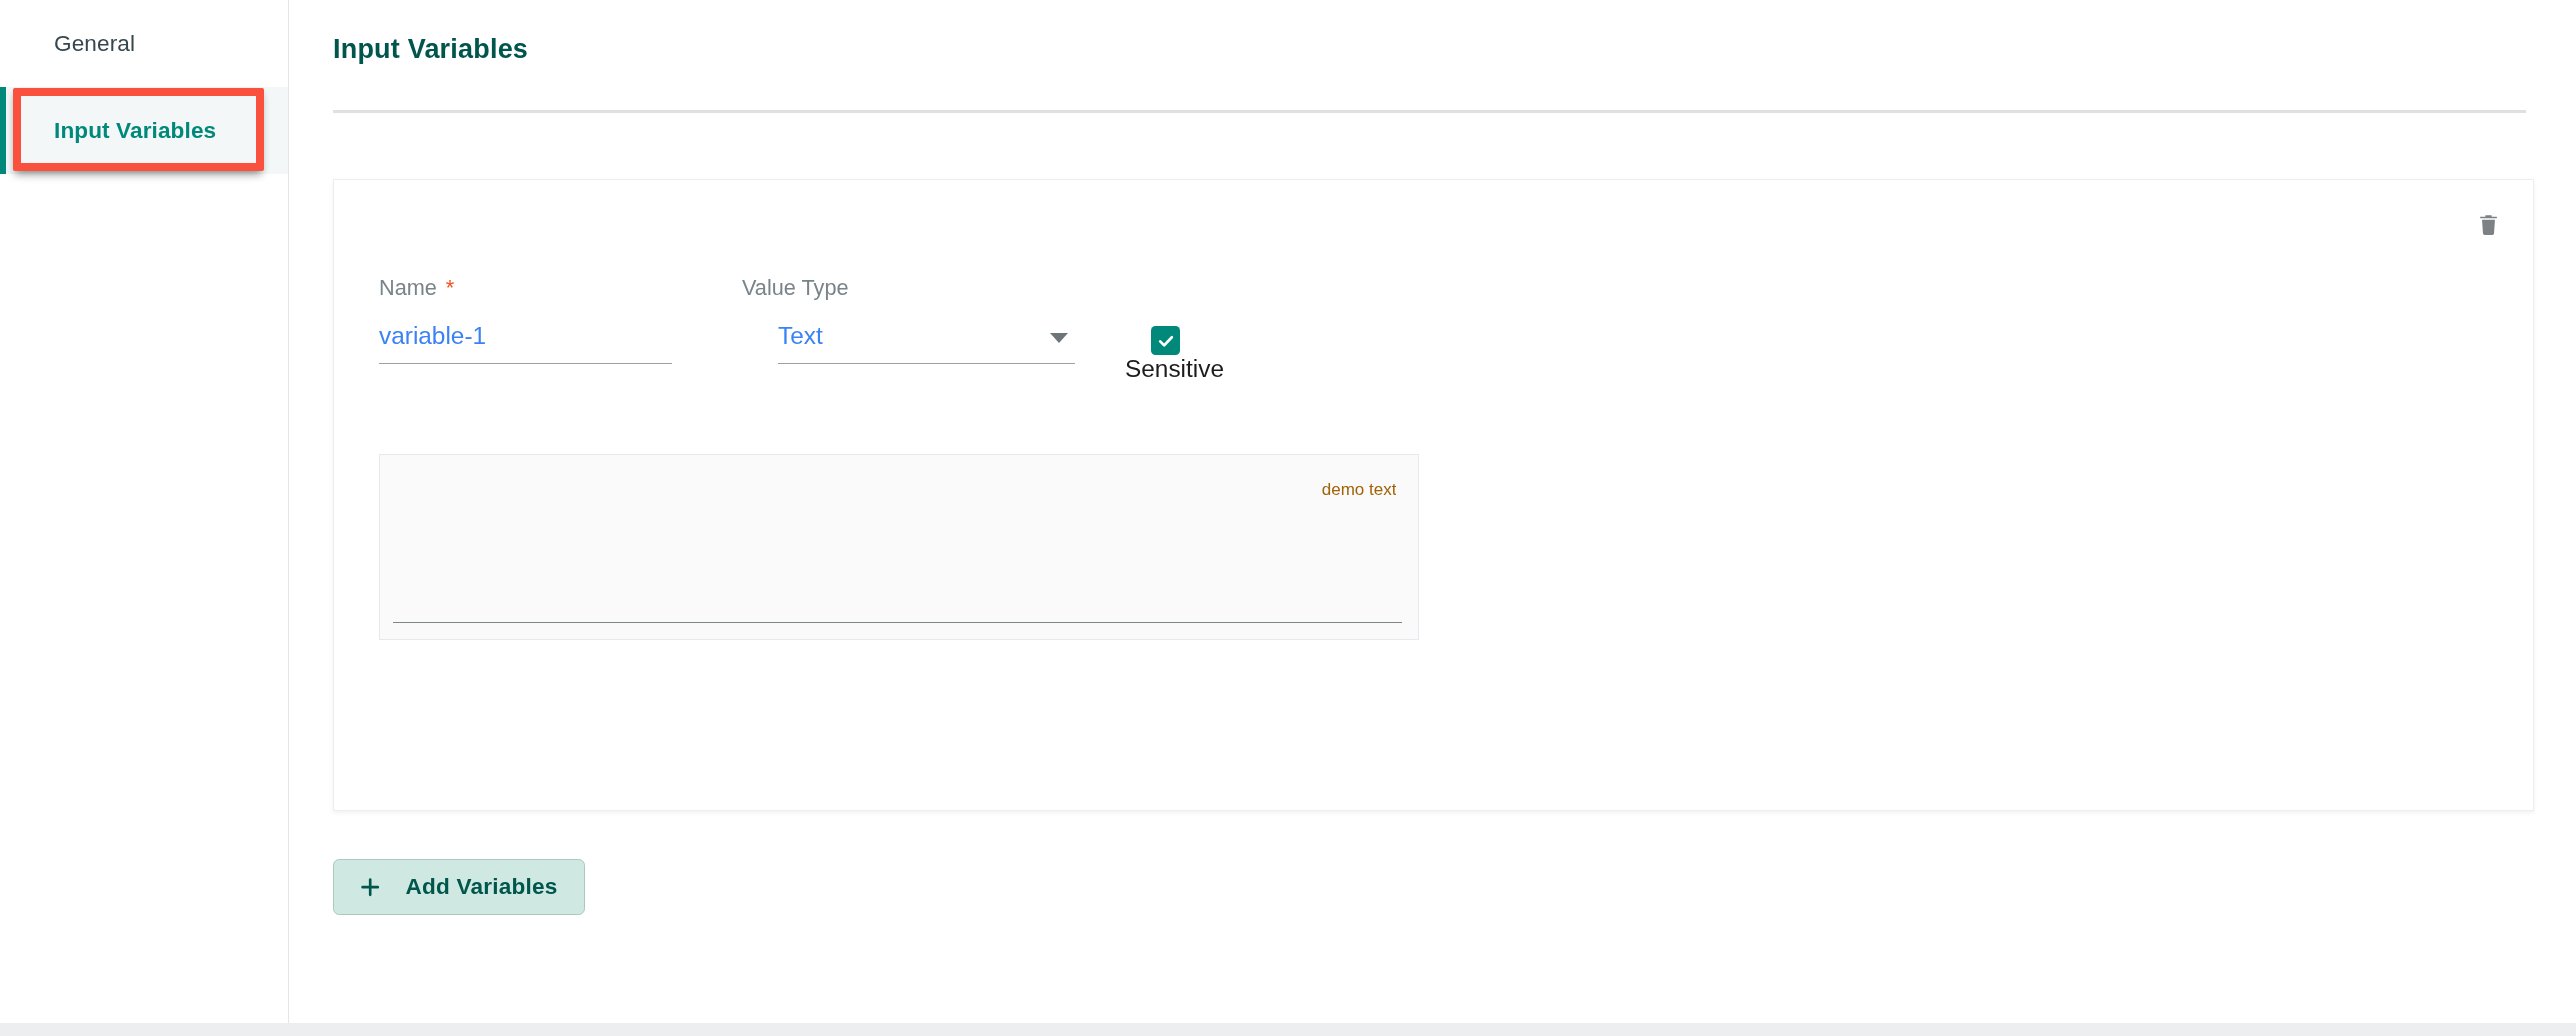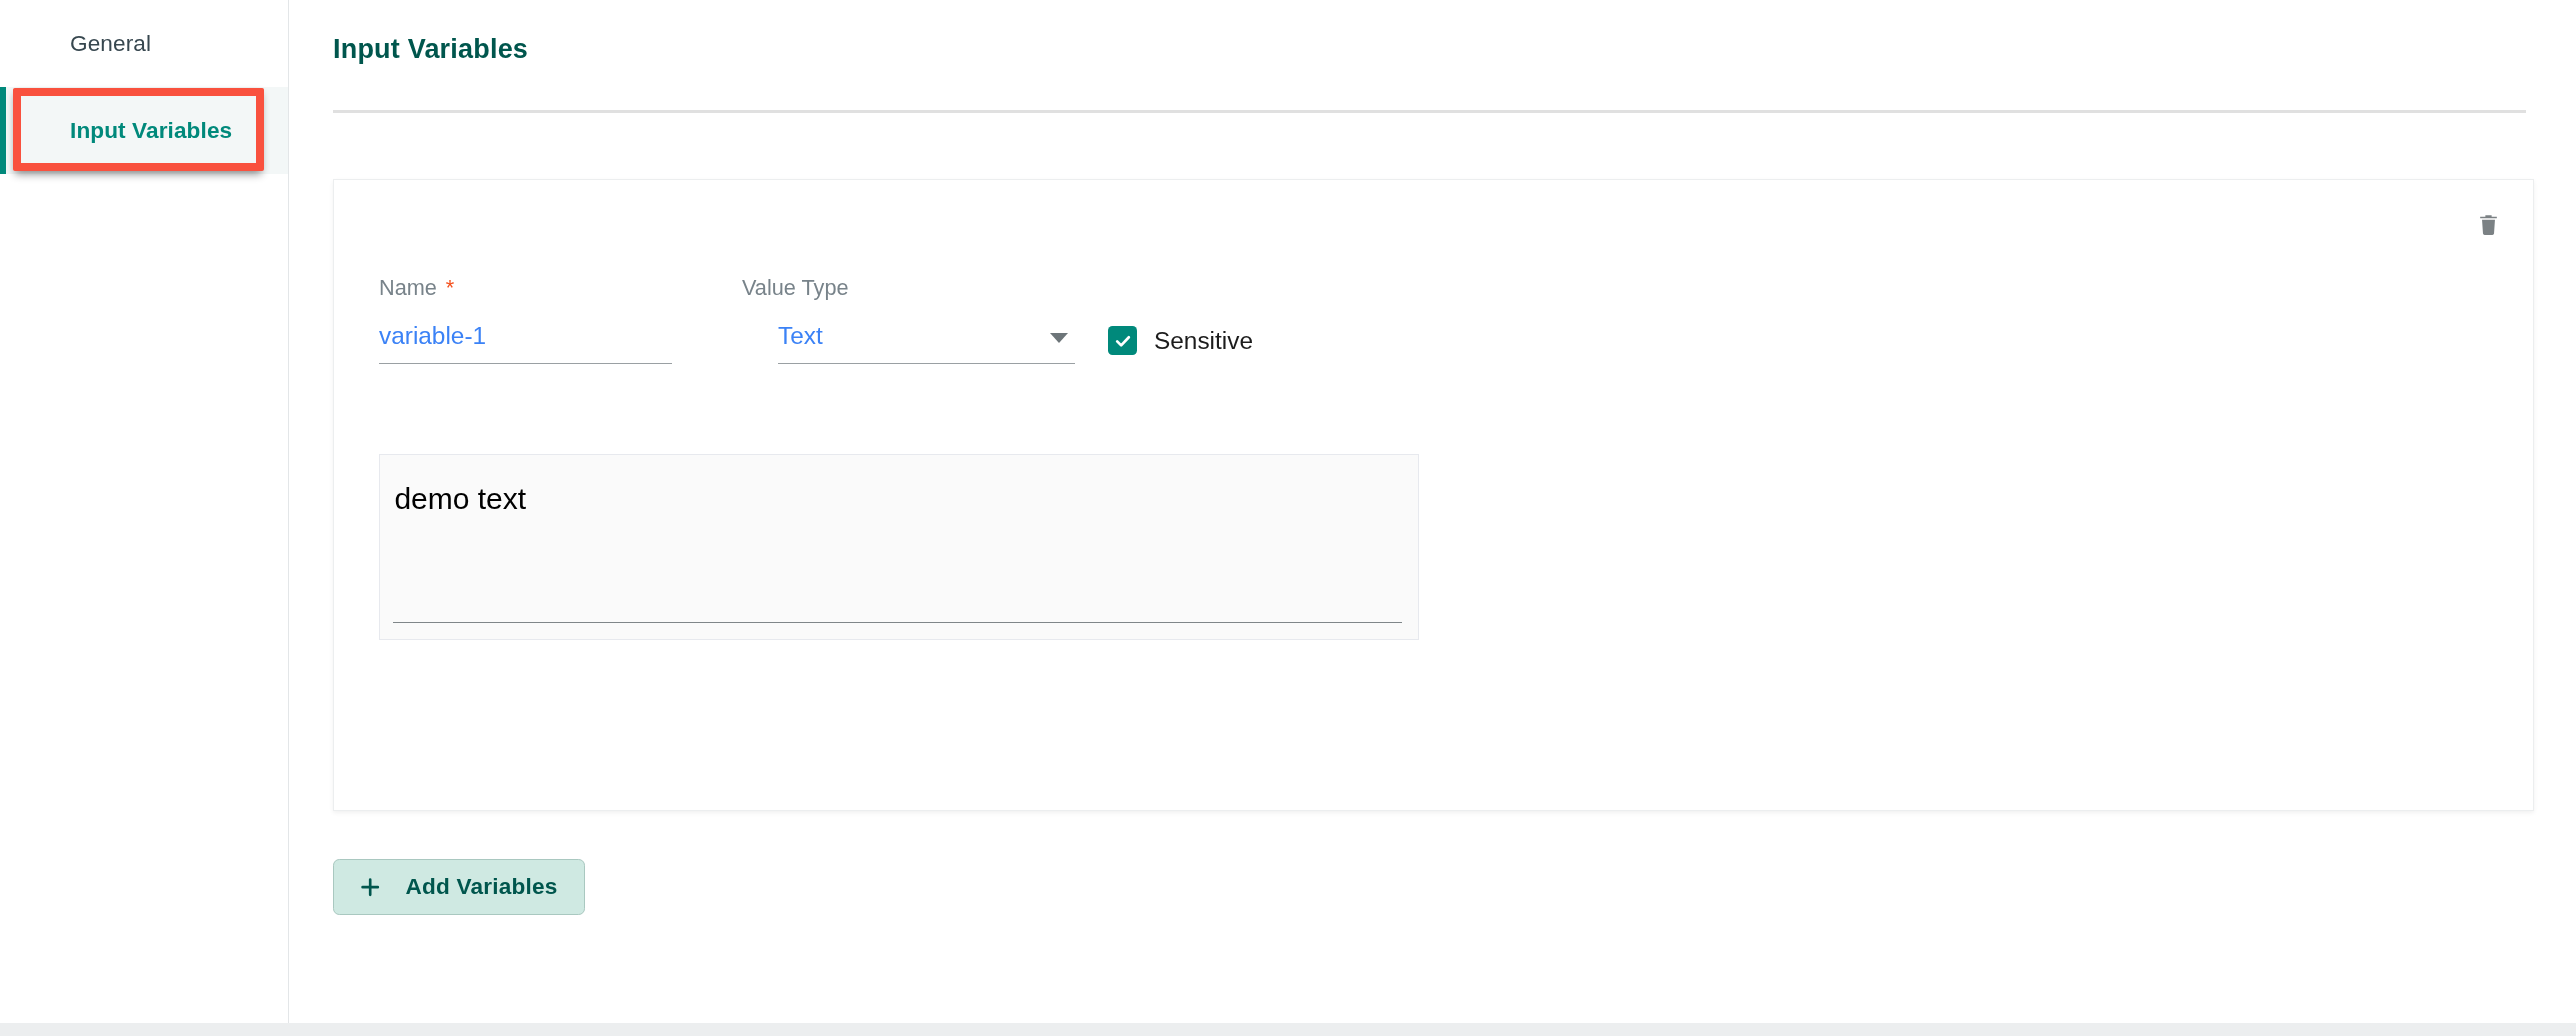--- a/index.html
+++ b/index.html
@@ -28,21 +28,21 @@
     background: #ffffff;
     border-right: 1.8px solid #e3e6e8;
     padding-top: 0;
   }
 
   .nav-item {
     position: relative;
     height: 87px;
     display: flex;
     align-items: center;
-    padding-left: 70px;
+    padding-left: 54px;
     font-size: 22.6px;
     color: #37474f;
     letter-spacing: 0.1px;
     cursor: pointer;
   }
 
   .nav-item.active {
     background: #f3f7f7;
     color: #00897b;
     font-weight: bold;
@@ -178,20 +178,21 @@
     border-right: 9px solid transparent;
     border-top: 10px solid #6d7579;
     pointer-events: none;
   }
 
   .sensitive-wrap {
     display: flex;
     align-items: center;
     margin-left: 33px;
     padding-top: 49px;
+    flex-direction: column;
   }
   .checkbox {
     width: 29px;
     height: 29px;
     background: #00897b;
     border-radius: 4.5px;
     display: flex;
     align-items: center;
     justify-content: center;
     cursor: pointer;
@@ -217,30 +218,31 @@
     width: 1040px;
     height: 186px;
     background: #fafafa;
     border: 0.9px solid #e7e9ee;
     position: relative;
   }
   .value-text {
     position: absolute;
     left: 14.4px;
     top: 24.4px;
-    font-size: 30px;
-    color: #000000;
+    font-size: 17px;
+    color: #a16207;
     font-family: "Liberation Sans", sans-serif;
     background: transparent;
     border: none;
     outline: none;
     resize: none;
     width: 1002px;
     height: 108px;
     line-height: 1.3;
+    text-align: right;
   }
   .value-underline {
     position: absolute;
     left: 12.6px;
     bottom: 15.3px;
     width: 1009px;
     height: 1.8px;
     background: #7f8689;
   }
 

